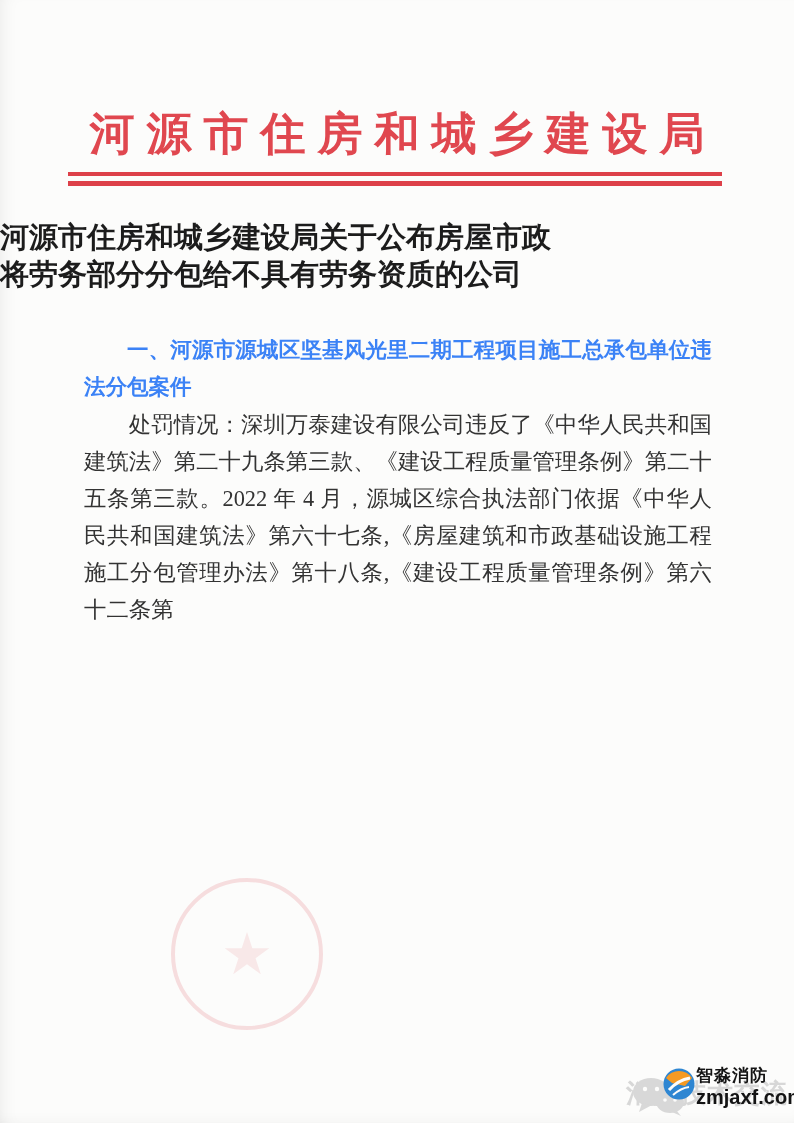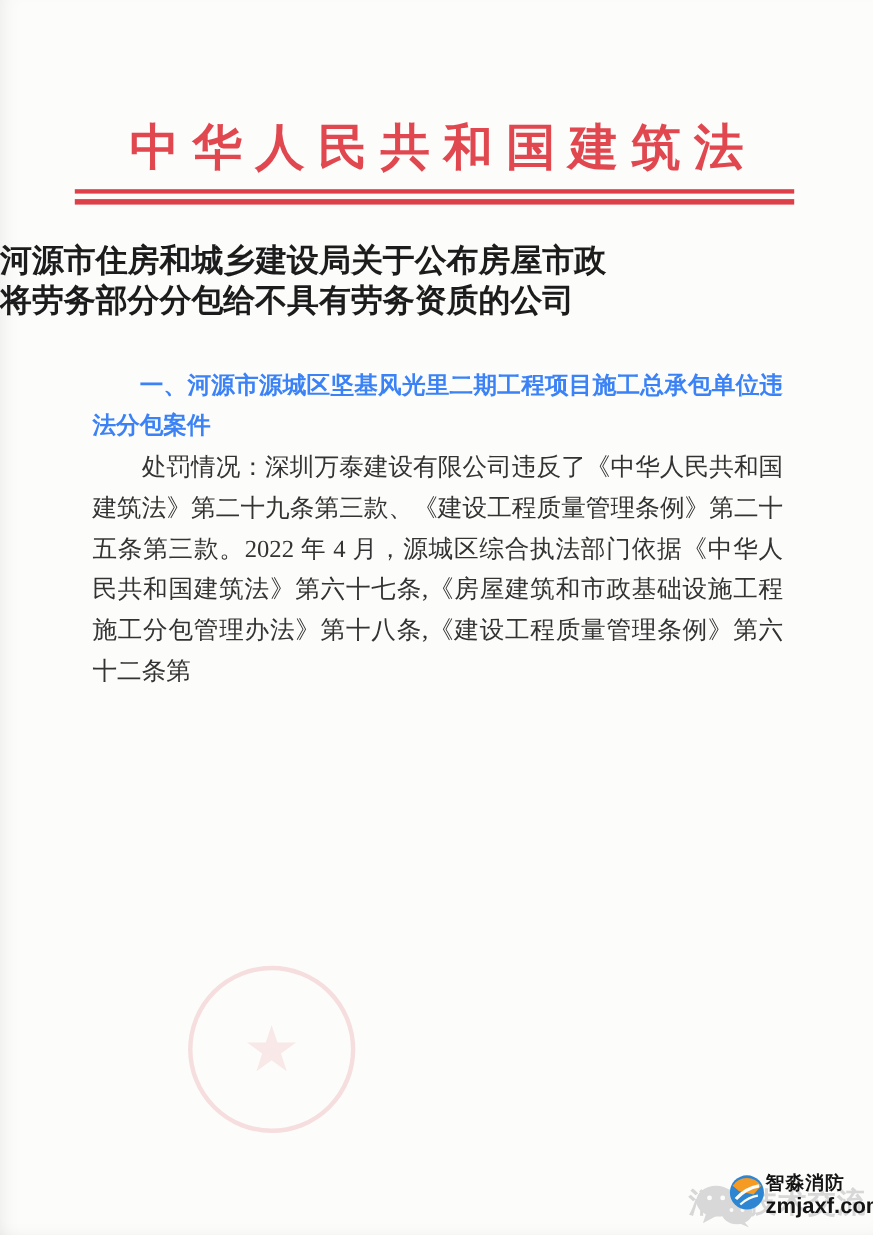--- a/index.html
+++ b/index.html
@@ -81,21 +81,21 @@
     font-size:20px;font-weight:bold;color:#141414;
     white-space:nowrap;z-index:5;
     font-family:"Liberation Sans", sans-serif;
   }
 </style>
 </head>
 <body>
 
 <div class="page">
 
-  <div class="letterhead">中华人民共和国建筑法</div>
+  <div class="letterhead">河源市住房和城乡建设局</div>
   <div class="rule rule-top"></div>
   <div class="rule rule-bottom"></div>
 
   <h1 class="doc-title"><span>河源市住房和城乡建设局关于公布房屋市政</span><br><span>将劳务部分分包给不具有劳务资质的公司</span></h1>
 
   <div class="seal">
     <span class="seal-star">★</span>
   </div>
 
   <div class="body-text">

